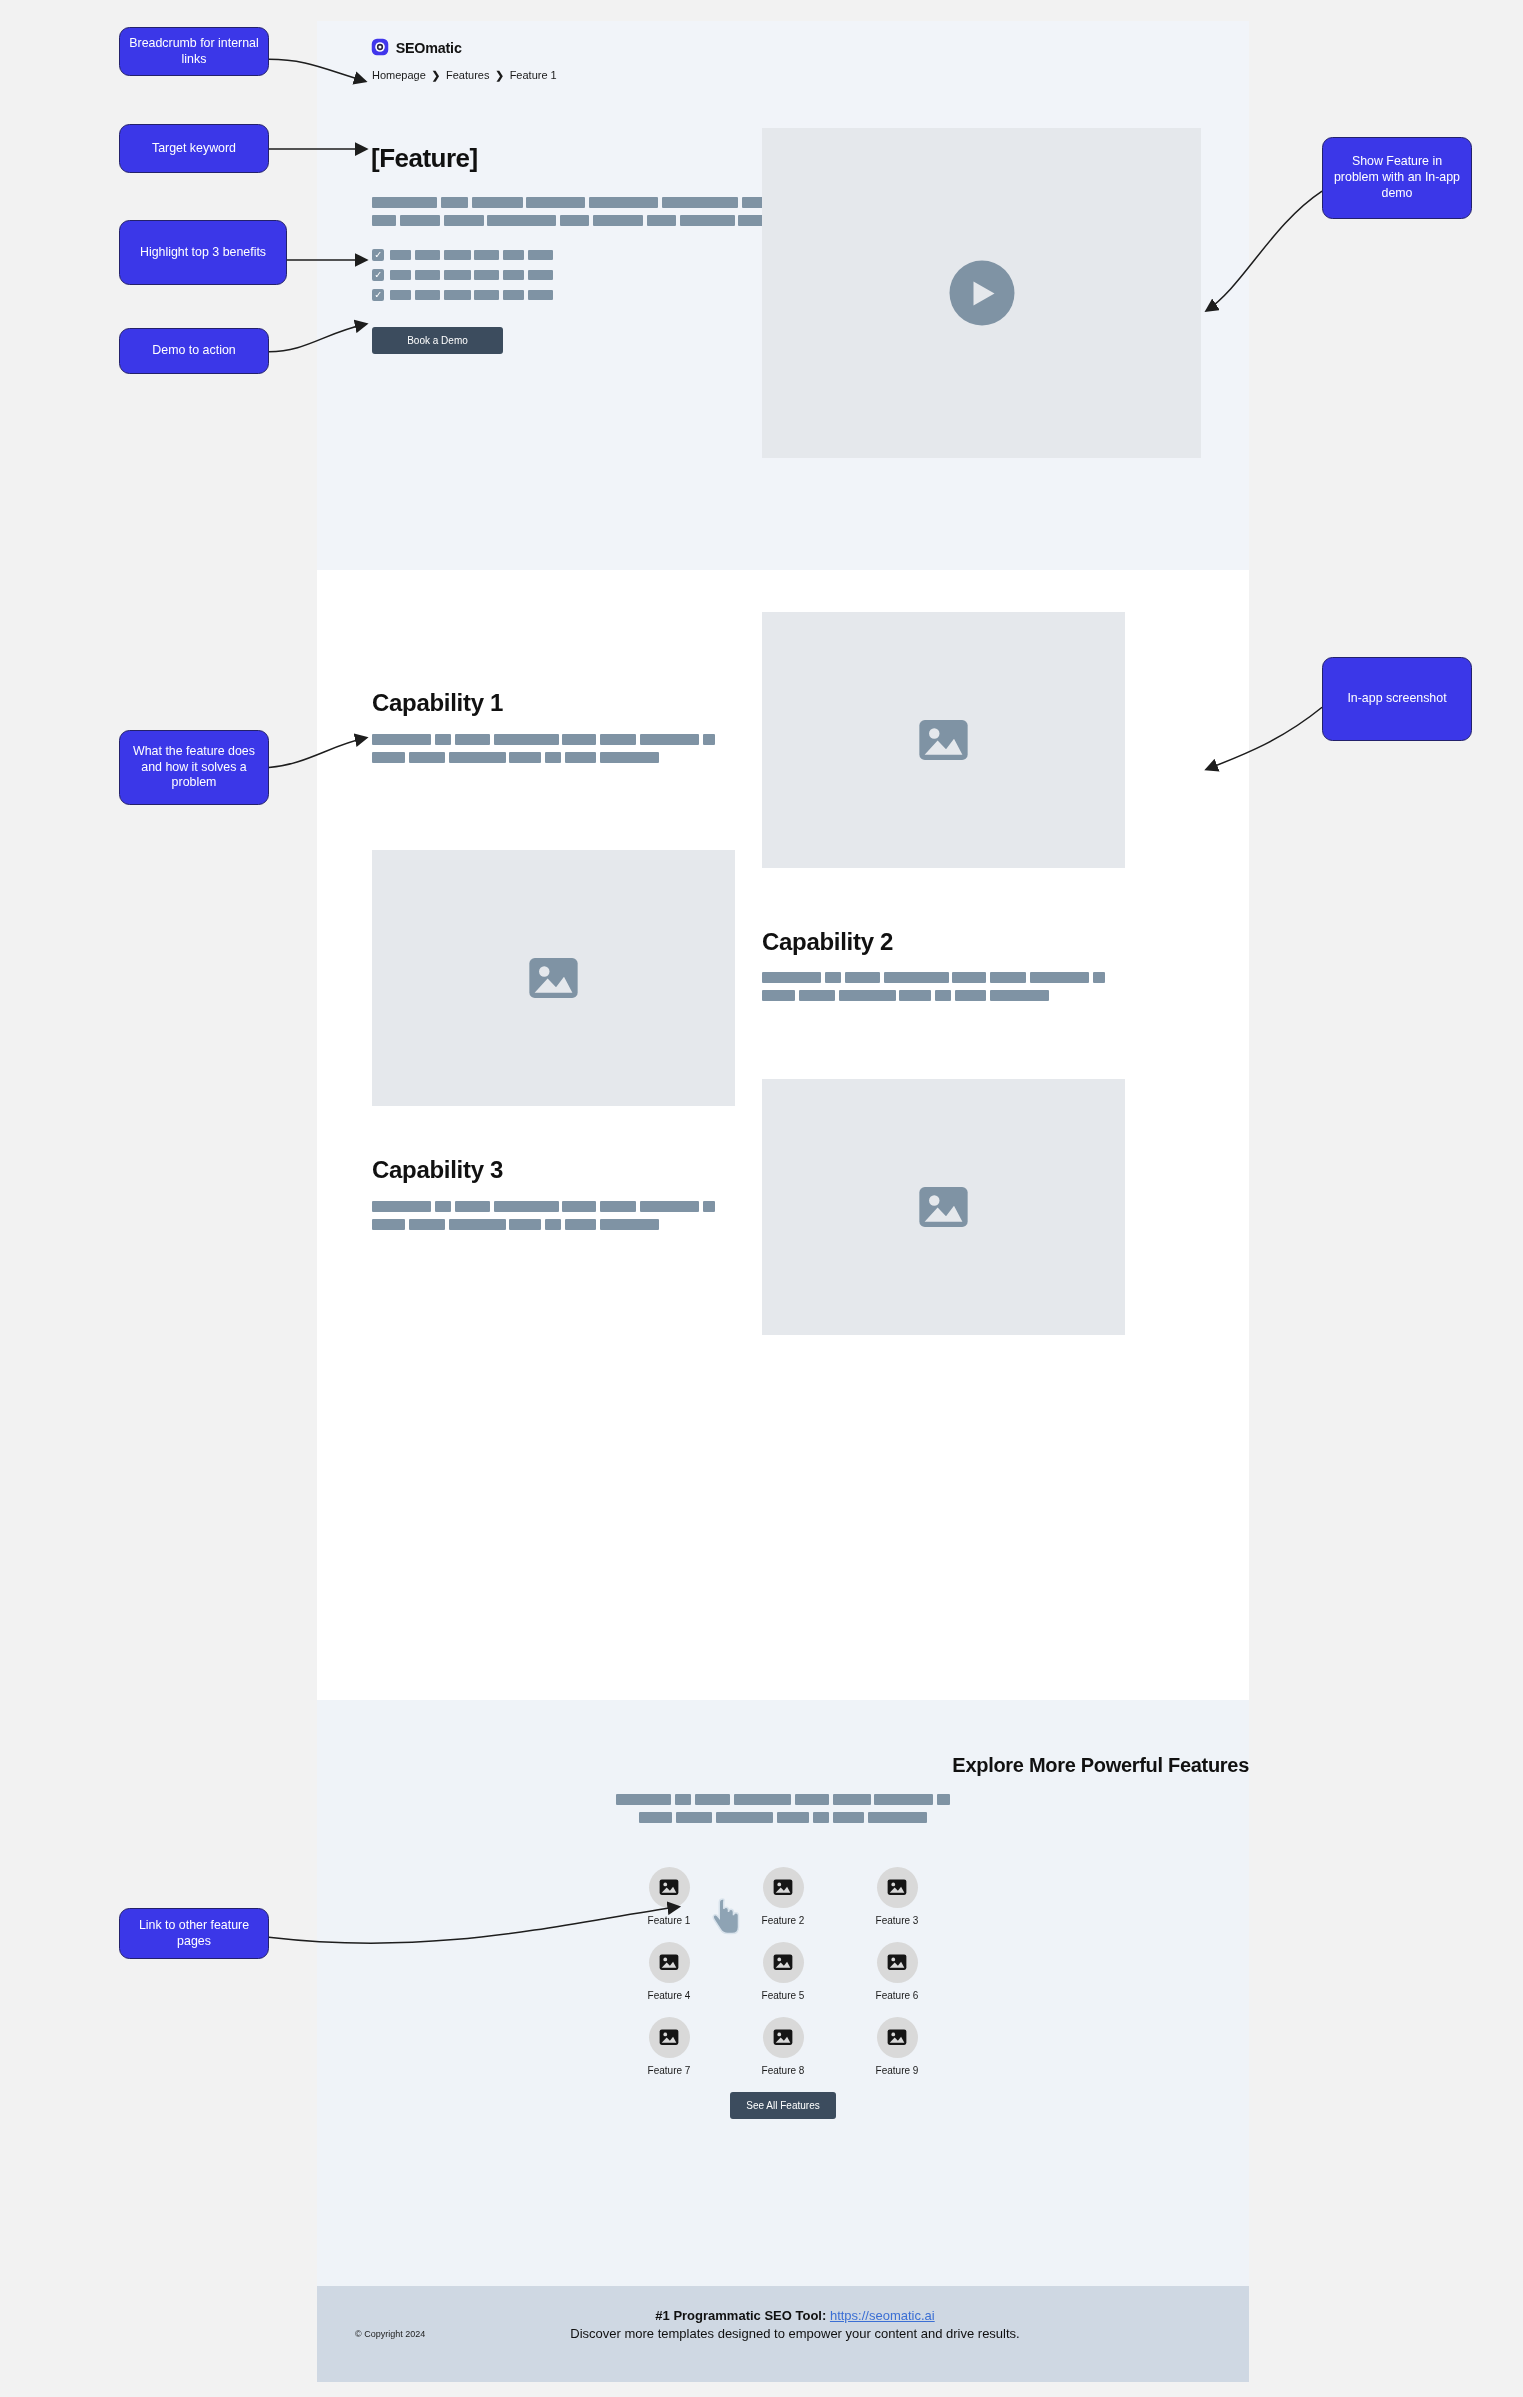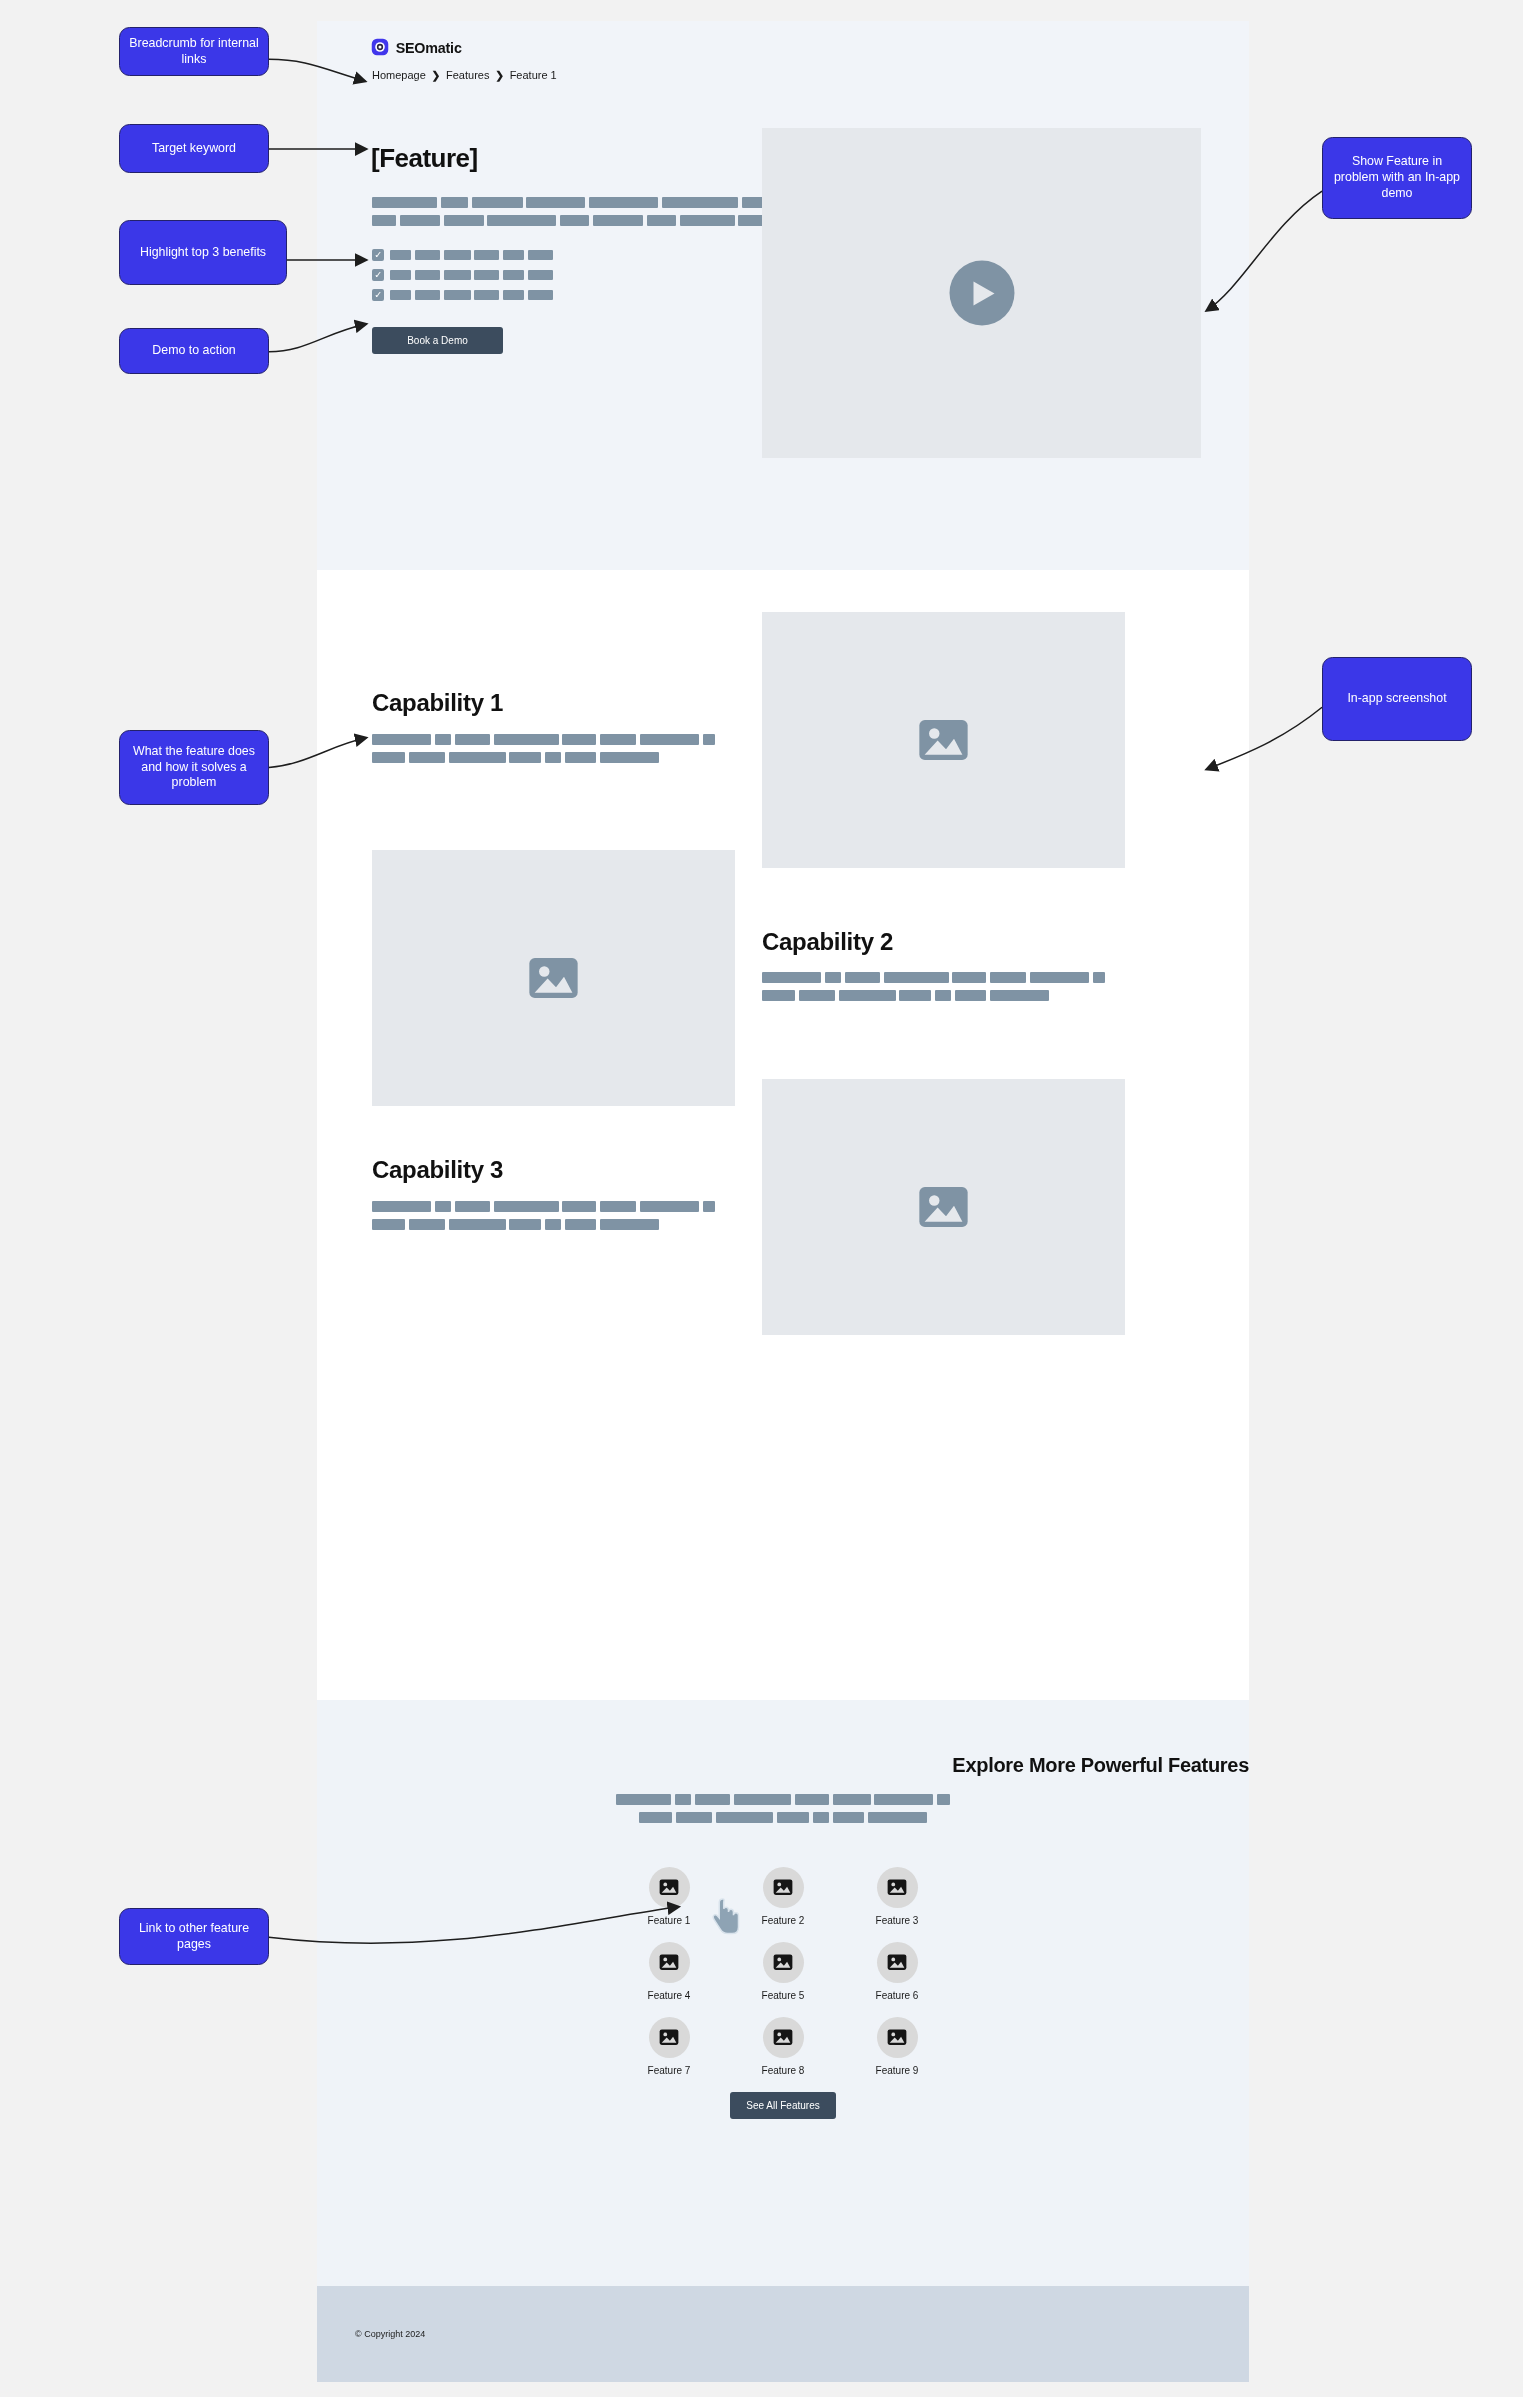--- a/index.html
+++ b/index.html
@@ -470,20 +470,25 @@
               </span>
               <span class="feature-label">Feature 9</span>
             </div>
           </div>
         </div>
       <button class="see-all">See All Features</button>
     </section>
 
     <footer class="footer">
       <div class="copyright">© Copyright 2024</div>
+      <div class="foot-center">
+        <span class="foot-strong">#1 Programmatic SEO Tool:</span>
+        <a class="foot-link" href="#">https://seomatic.ai</a><br>
+        <span>Discover more templates designed to empower your content and drive results.</span>
+      </div>
     </footer>
   </div>
 
   <svg class="wires" viewBox="0 0 1594 2508">
     <defs>
       <marker id="ah" markerWidth="9" markerHeight="9" refX="7.5" refY="4.5" orient="auto">
         <path d="M0,0 L9,4.5 L0,9 z" fill="#1d1d1d"></path>
       </marker>
     </defs>
     <g fill="none" stroke="#1d1d1d" stroke-width="1.6" marker-end="url(#ah)">
@@ -498,20 +503,20 @@
     </g>
   </svg>
 
   <div class="callout" style="left:119px; top:27px;  width:150px; height:49px;">Breadcrumb for internal links</div>
   <div class="callout" style="left:119px; top:124px; width:150px; height:49px;">Target keyword</div>
   <div class="callout" style="left:119px; top:220px; width:168px; height:65px;">Highlight top 3 benefits</div>
   <div class="callout" style="left:119px; top:328px; width:150px; height:46px;">Demo to action</div>
   <div class="callout" style="left:1322px;top:137px; width:150px; height:82px;">Show Feature in problem with an In-app demo</div>
   <div class="callout" style="left:119px; top:730px; width:150px; height:75px;">What the feature does and how it solves a problem</div>
   <div class="callout" style="left:1322px;top:657px; width:150px; height:84px;">In-app screenshot</div>
-  <div class="callout" style="left:119px; top:1908px;width:150px; height:57px;">Link to other feature pages</div>
+  <div class="callout" style="left:119px; top:1908px;width:150px; height:51px;">Link to other feature pages</div>
 
   <svg class="hand" viewBox="0 0 30 42">
     <path d="M11 2 C8.5 2 7.4 3.8 7.4 5.8 L7.4 22 L5.4 19.6 C4 18 1.7 18.4 1.1 20.3 C0.7 21.6 1.2 22.6 2 23.8 L8.6 34 C10.2 36.6 12.4 38.4 16.2 38.4 L21 38.4 C25.4 38.4 27.6 35.6 27.6 31.4 L27.6 19.4 C27.6 17.6 26.4 16.5 24.9 16.5 C23.4 16.5 22.3 17.6 22.3 19.2 L22.3 15.8 C22.3 14 21.2 12.9 19.7 12.9 C18.2 12.9 17.1 14 17.1 15.7 L17.1 13.6 C17.1 11.8 16 10.7 14.5 10.7 C13.3 10.7 12.4 11.4 12.1 12.4 L12.1 5.8 C12.1 3.8 13.3 2 11 2 Z" fill="#8ba0b2" stroke="#d9e3ec" stroke-width="1.6" opacity="0.96"></path>
   </svg>
 
 </div>
 
 
 </body></html>

